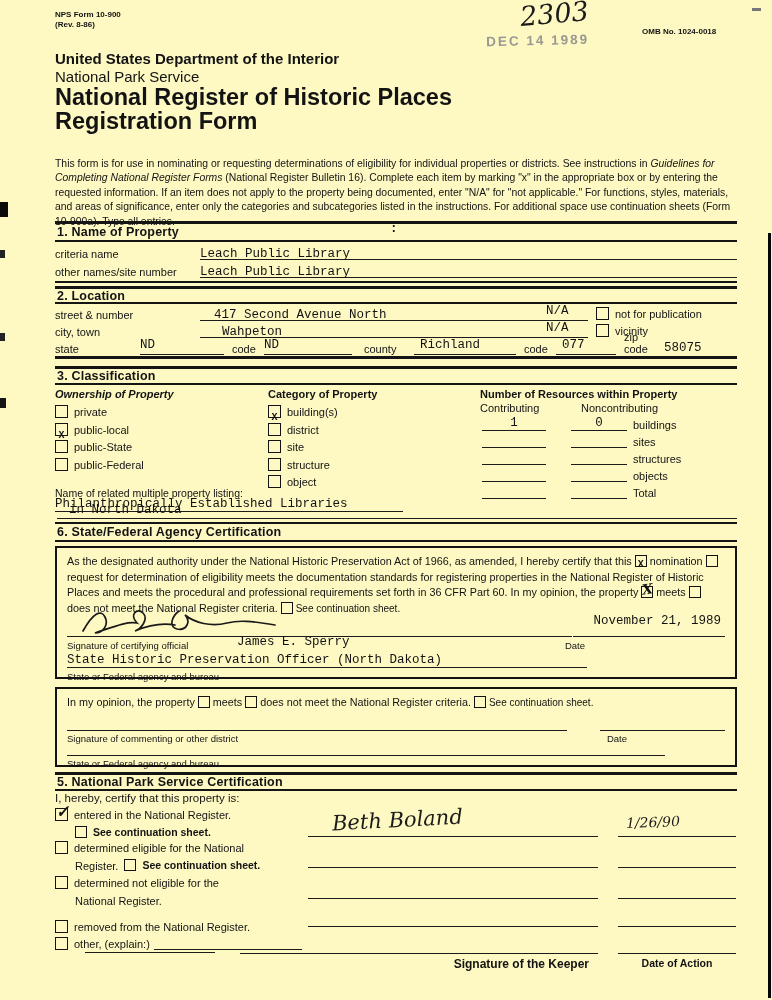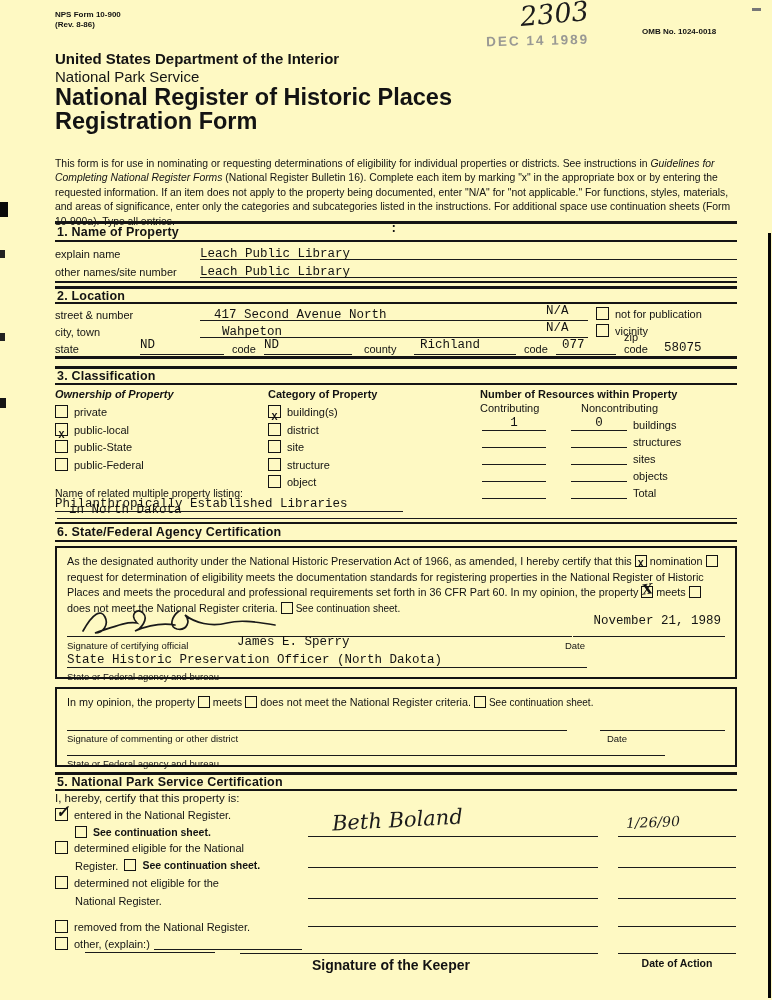--- a/index.html
+++ b/index.html
@@ -61,21 +61,21 @@
   </div>
 
   <div class="abs" style="left:55px; top:157px; width:684px; font-size:10.4px; line-height:1.39;"><span>This form is for use in nominating or requesting determinations of eligibility for individual properties or districts. See instructions in </span><i>Guidelines for Completing National Register Forms</i><span> (National Register Bulletin 16). Complete each item by marking "x" in the appropriate box or by entering the requested information. If an item does not apply to the property being documented, enter "N/A" for "not applicable." For functions, styles, materials, and areas of significance, enter only the categories and subcategories listed in the instructions. For additional space use continuation sheets (Form 10-900a). Type all entries.</span></div>
 
   <div class="rule" style="top:221px; height:2.5px;"></div>
   <div class="abs sec-head" style="left:57px; top:225px;">1. Name of Property</div>
   <div class="abs typed" style="left:390px; top:222px; font-weight:700;">:</div>
   <div class="rule" style="top:240px; height:2px;"></div>
 
   <div class="abs flexrow" style="left:55px; top:243px; width:682px; height:17px;">
-    <span class="lbl" style="width:145px; flex:none;">explain name</span>
+    <span class="lbl" style="width:145px; flex:none;">criteria name</span>
     <span class="ul" style="flex:1; height:17px;"><span class="typed">Leach Public Library</span></span>
   </div>
   <div class="abs flexrow" style="left:55px; top:261px; width:682px; height:17px;">
     <span class="lbl" style="width:145px; flex:none;">other names/site number</span>
     <span class="ul" style="flex:1; height:17px;"><span class="typed">Leach Public Library</span></span>
   </div>
   <div class="rule" style="top:281px; height:2px;"></div>
 
   <div class="rule" style="top:286px; height:2.5px;"></div>
   <div class="abs sec-head" style="left:57px; top:289px;">2. Location</div>
@@ -164,26 +164,26 @@
       <span class="lbl">Noncontributing</span>
     </div>
     <div class="res-row">
       <span class="ul typed" style="width:64px; margin-left:12px; text-align:center;">1</span>
       <span class="ul typed" style="width:56px; margin-left:25px; text-align:center;">0</span>
       <span class="lbl" style="padding-left:6px;">buildings</span>
     </div>
     <div class="res-row">
       <span class="ul typed" style="width:64px; margin-left:12px;"></span>
       <span class="ul typed" style="width:56px; margin-left:25px;"></span>
-      <span class="lbl" style="padding-left:6px;">structures</span>
+      <span class="lbl" style="padding-left:6px;">sites</span>
     </div>
     <div class="res-row">
       <span class="ul typed" style="width:64px; margin-left:12px;"></span>
       <span class="ul typed" style="width:56px; margin-left:25px;"></span>
-      <span class="lbl" style="padding-left:6px;">sites</span>
+      <span class="lbl" style="padding-left:6px;">structures</span>
     </div>
     <div class="res-row">
       <span class="ul typed" style="width:64px; margin-left:12px;"></span>
       <span class="ul typed" style="width:56px; margin-left:25px;"></span>
       <span class="lbl" style="padding-left:6px;">objects</span>
     </div>
     <div class="res-row">
       <span class="ul typed" style="width:64px; margin-left:12px;"></span>
       <span class="ul typed" style="width:56px; margin-left:25px;"></span>
       <span class="lbl" style="padding-left:6px;">Total</span>
@@ -306,16 +306,16 @@
   <div class="abs sig-line" style="left:618px; top:836px; width:118px;"></div>
   <div class="abs sig-line" style="left:308px; top:867px; width:290px;"></div>
   <div class="abs sig-line" style="left:618px; top:867px; width:118px;"></div>
   <div class="abs sig-line" style="left:308px; top:898px; width:290px;"></div>
   <div class="abs sig-line" style="left:618px; top:898px; width:118px;"></div>
   <div class="abs sig-line" style="left:308px; top:926px; width:290px;"></div>
   <div class="abs sig-line" style="left:618px; top:926px; width:118px;"></div>
   <div class="abs sig-line" style="left:240px; top:953px; width:358px;"></div>
   <div class="abs sig-line" style="left:618px; top:953px; width:118px;"></div>
 
-  <div class="abs" style="left:312px; top:957px; width:290px; text-align:left; font-size:14px; font-weight:700;">Signature of the Keeper</div>
+  <div class="abs" style="left:299px; top:957px; width:290px; text-align:right; font-size:12px; font-weight:700;">Signature of the Keeper</div>
   <div class="abs" style="left:618px; top:957px; width:118px; text-align:center; font-size:10.5px; font-weight:700;">Date of Action</div>
 
 </div>
 
 </body></html>

